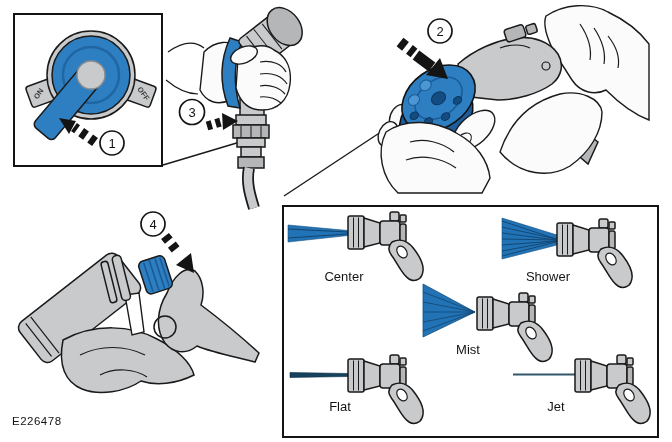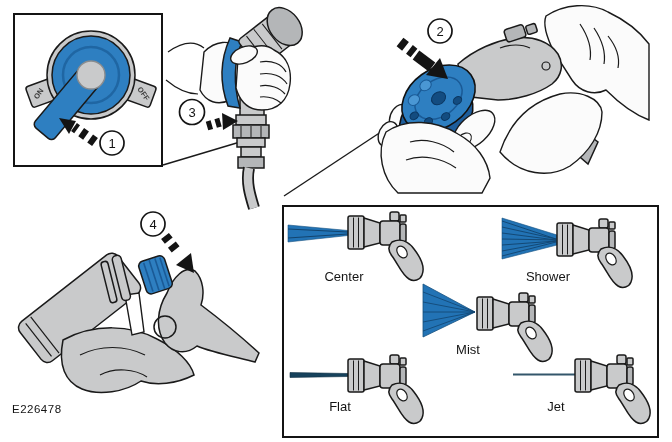--- a/index.html
+++ b/index.html
@@ -5,21 +5,21 @@
   html,body{margin:0;padding:0;background:#fff;}
   .canvas{
     position:relative;width:672px;height:442px;background:#ffffff;
     font-family:"Liberation Sans", sans-serif;overflow:hidden;
   }
   .abs{position:absolute;}
   .inset-box{
     position:absolute;background:#ffffff;border:2px solid #141414;box-sizing:border-box;
   }
   .figure-code{
-    position:absolute;left:12px;top:403px;font-size:11.5px;letter-spacing:0.5px;color:#141414;
+    position:absolute;left:12px;top:415px;font-size:11.5px;letter-spacing:0.5px;color:#141414;
   }
   svg{display:block;}
   text{font-family:"Liberation Sans", sans-serif;}
   .badge-circle{fill:#ffffff;stroke:#141414;stroke-width:1.7;}
   .badge-num{font-size:13px;fill:#141414;text-anchor:middle;}
   .spray-label{font-size:13px;fill:#141414;text-anchor:middle;}
   .tab-label{font-size:7.5px;font-weight:bold;fill:#3a3a3a;text-anchor:middle;}
   .outline{stroke:#1a1a1a;stroke-width:1.5;}
   .gray-part{fill:#c9cacb;}
   .gray-dark{fill:#b4b6b8;}

